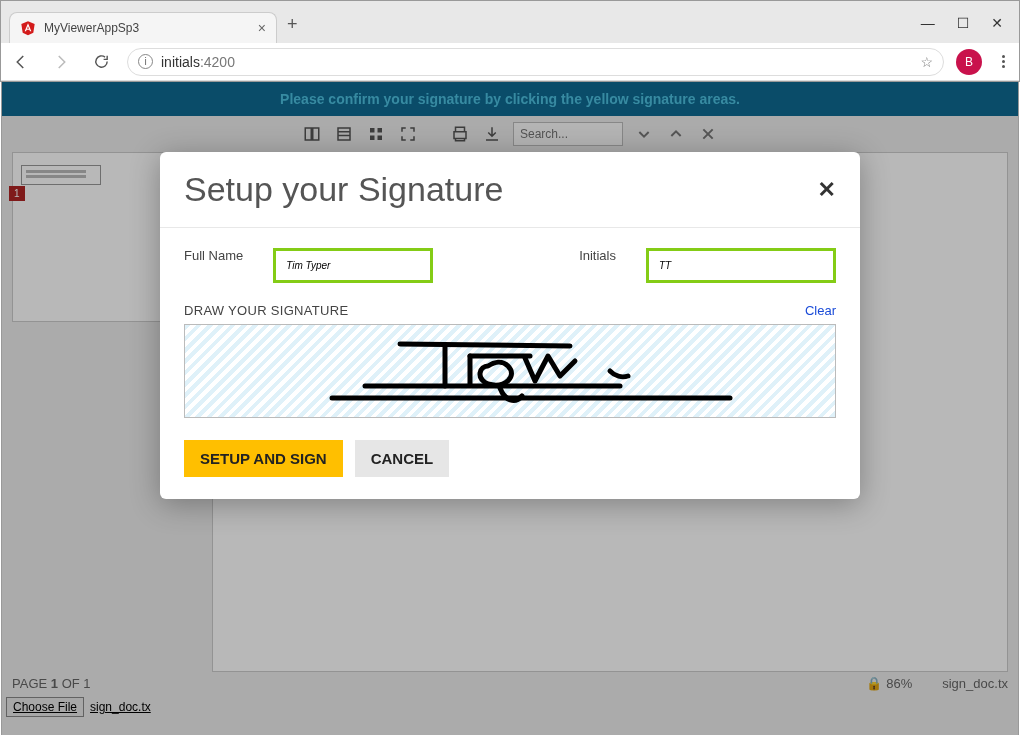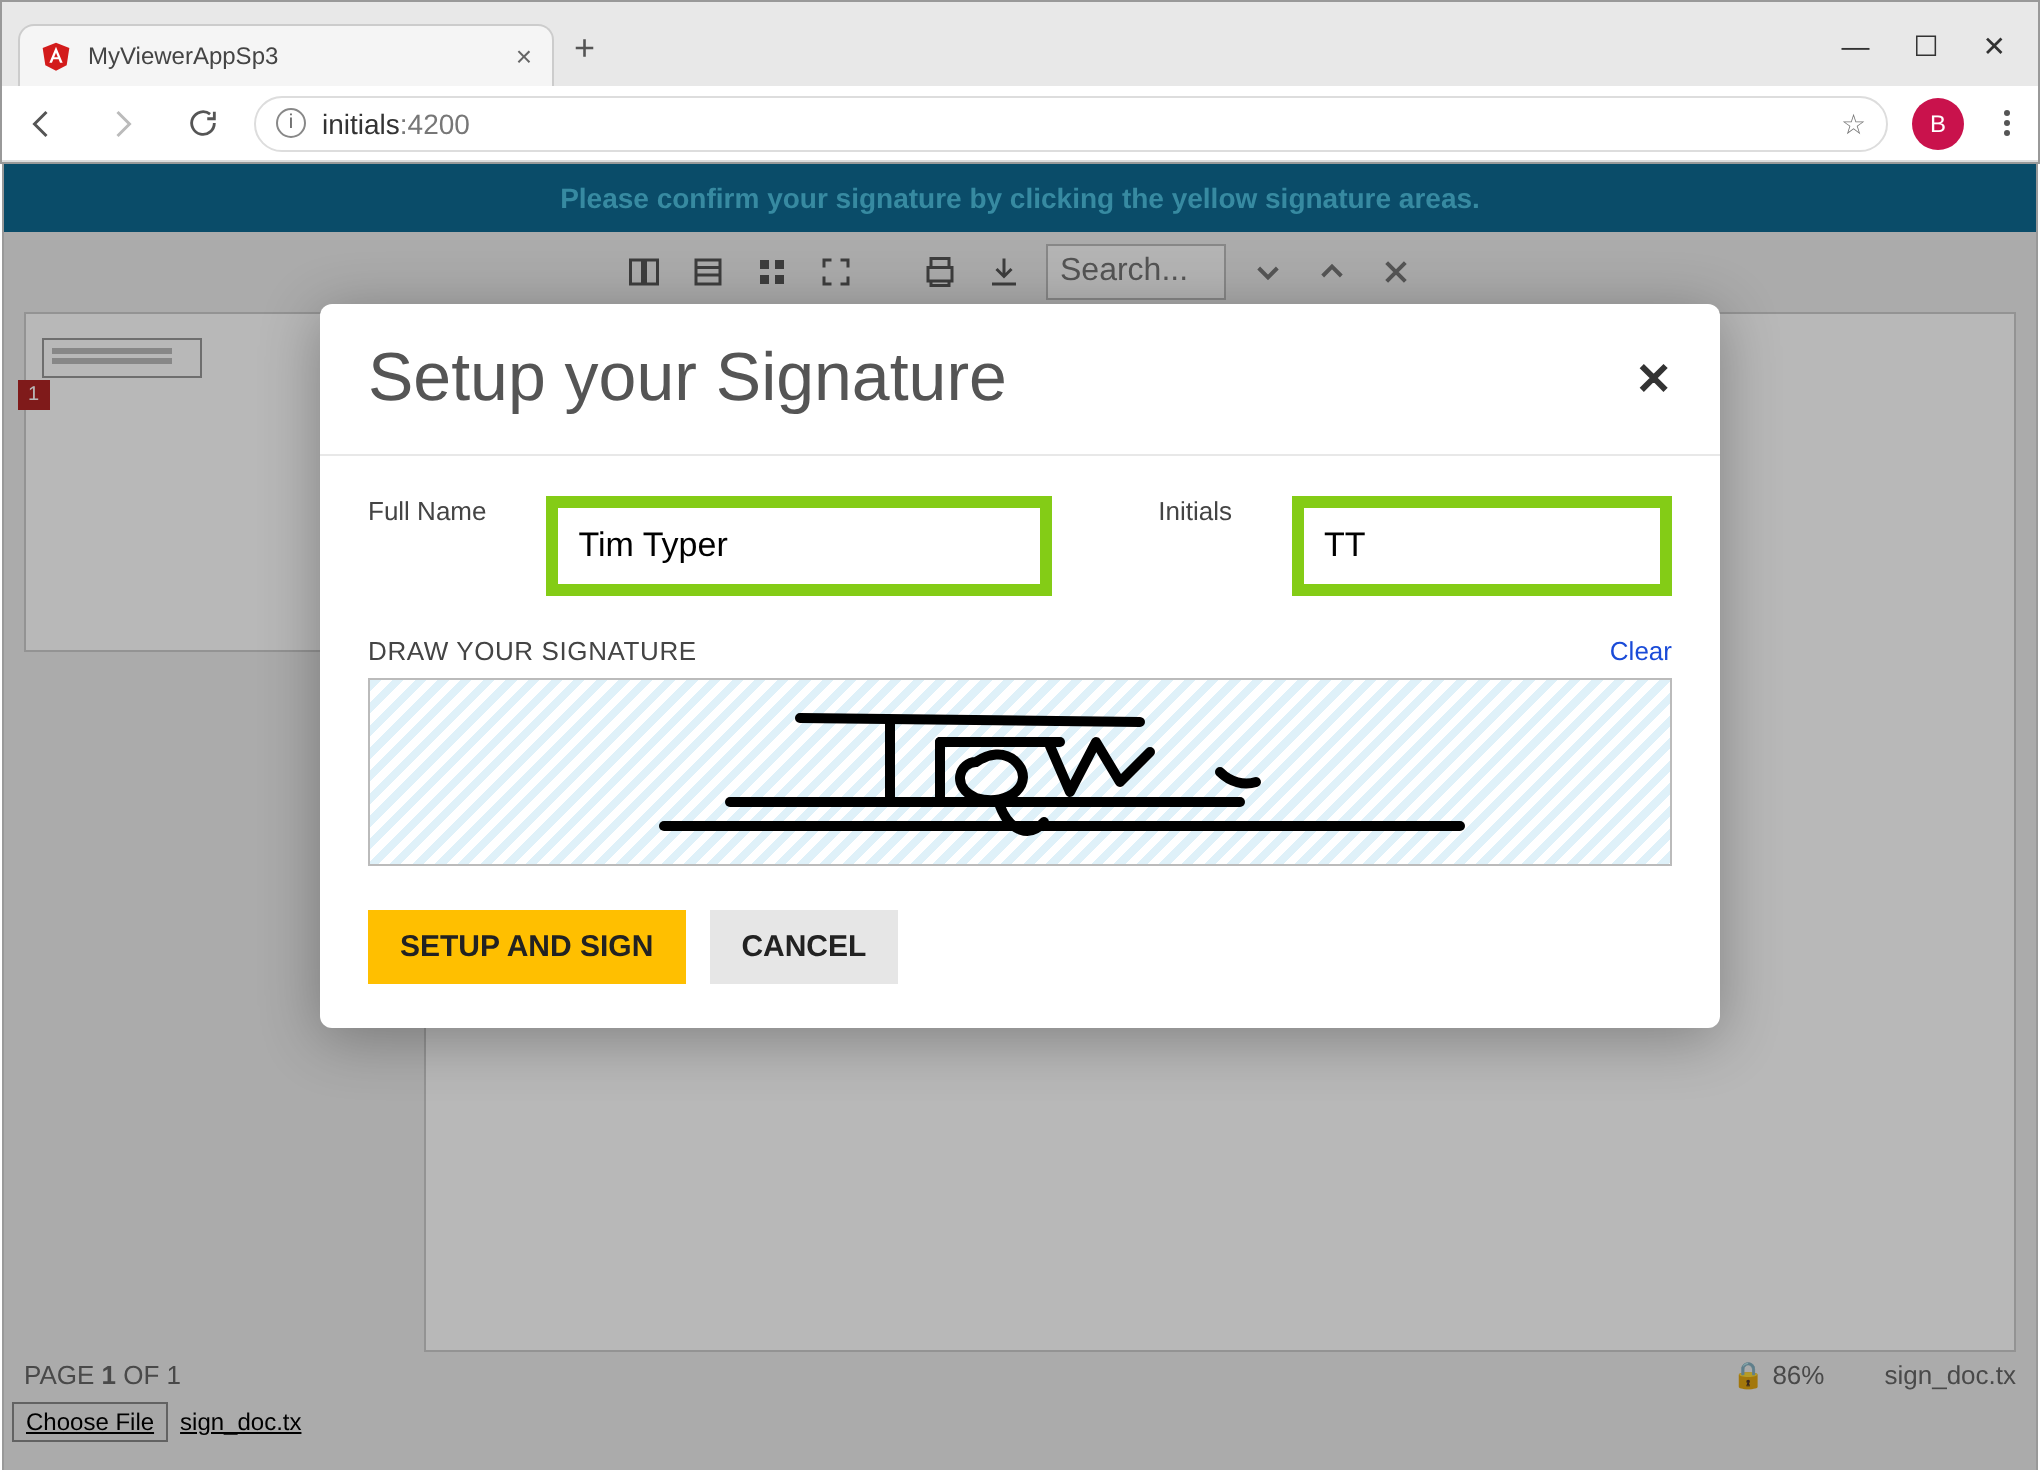--- a/index.html
+++ b/index.html
@@ -25,21 +25,21 @@
 .url-star { margin-left: auto; color: #777; }
 .avatar { width: 26px; height: 26px; border-radius: 50%; background: #c9124c; color: #fff; display: flex; align-items: center; justify-content: center; font-size: 12px; }
 .menu-dots { color: #555; padding: 0 8px; }
 .menu-dots div{width:3px;height:3px;background:#555;border-radius:50%;margin:2px 0;}
 
 
 .app { position: relative; background: #eee; height: 654px; border: 1px solid #999; border-top:none; margin:0 1px 1px; }
 .banner { background: #0e6a92; color: #4dc0e0; text-align: center; padding: 9px; font-weight: bold; font-size: 14px; }
 .toolbar { display: flex; align-items: center; justify-content: center; gap: 10px; padding: 6px; }
 .tb-btn { width: 22px; height: 22px; color: #555; display:flex;align-items:center;justify-content:center; }
-.search-box { border: 1px solid #bbb; padding: 4px 6px; font-size: 16px; width: 90px; color: #888; background:#fafafa; }
+.search-box { border: 1px solid #bbb; padding: 4px 6px; font-size: 12px; width: 110px; color: #888; background:#fafafa; }
 .doc-area { display: flex; height: 520px; padding: 0 10px; gap: 10px; }
 .thumbs { width: 190px; }
 .thumb { background: #fff; border: 1px solid #ccc; height: 170px; position: relative; padding:8px; }
 .thumb-badge { position: absolute; left: -4px; top: 33px; background: #b02525; color: #fff; font-size: 10px; padding: 2px 5px; }
 .main-doc { flex: 1; background: #fff; border: 1px solid #ccc; position:relative; }
 .status-bar { display: flex; align-items: center; padding: 4px 10px; font-size: 13px; color: #666; }
 .file-row { display:flex; align-items:center; padding: 2px 4px; font-size:12px;text-decoration:underline;}
 .file-btn { border:1px solid #888; background:#e8e8e8; padding:2px 6px; font-size:12px; }
 
 
@@ -47,21 +47,21 @@
 .modal { background: #fff; border-radius: 6px; width: 700px; box-shadow: 0 5px 30px rgba(0,0,0,0.3); }
 .modal-head { display: flex; align-items: center; padding: 18px 24px 18px; border-bottom: 1px solid #e8e8e8; }
 .modal-title { font-size: 34px; color: #555; font-weight: 400; }
 .modal-close { margin-left: auto; font-size: 22px; color: #333; cursor: pointer; font-weight:bold; }
 .modal-body { padding: 20px 24px 0; }
 .modal-subtitle { font-size: 14px; color: #444; margin-bottom: 14px; }
 .field-row { display: flex; gap: 30px; margin-bottom: 20px; }
 .field { display: flex; flex-direction: row; gap: 30px; }
 .field.grow { flex: 1; }
 .field label { font-size: 13px; color: #444; margin-bottom: 6px; }
-.field input { border: 6px solid #84cc16; padding: 9px 10px; font-size: 17px; }
+.field input { border: 3px solid #84cc16; padding: 9px 10px; font-size: 10px; font-style: italic; }
 .field.initials input { width: 190px; }
 .sig-head { display: flex; align-items: flex-end; margin-bottom: 6px; gap: 35px; }
 .sig-label { font-size: 13px; color: #444; letter-spacing: 0.3px; }
 .clear-link { margin-left: auto; color: #1a4bd8; font-size: 13px; cursor: pointer; }
 .sig-pad { height: 94px; border: 1px solid #bbb; background: repeating-linear-gradient(135deg, #dff1f9 0 4px, #fff 4px 8px); display:flex; align-items:center; justify-content:center; overflow:hidden; }
 .disclaimer { font-size: 11px; color: #777; line-height: 1.35; padding: 10px 0 0; }
 .modal-foot { padding: 22px 24px 22px; display: flex; gap: 12px; }
 .btn { border: none; padding: 10px 16px; font-size: 15px; font-weight: bold; cursor: pointer; }
 .btn-primary { background: #ffbf00; color: #222; }
 .btn-secondary { background: #e6e6e6; color: #222; }

